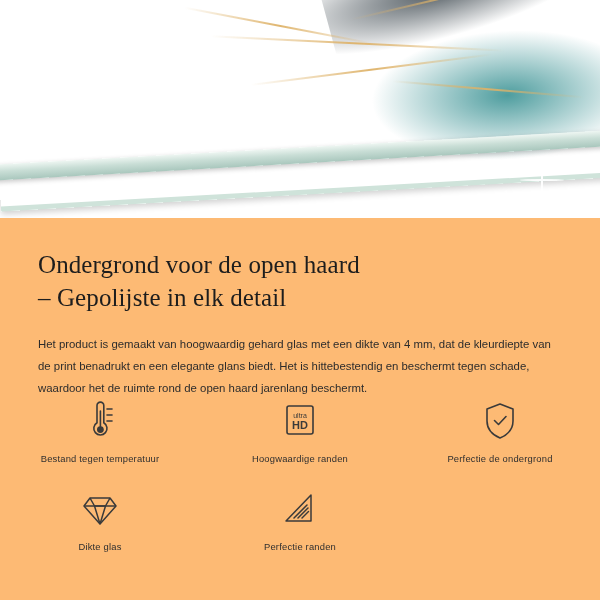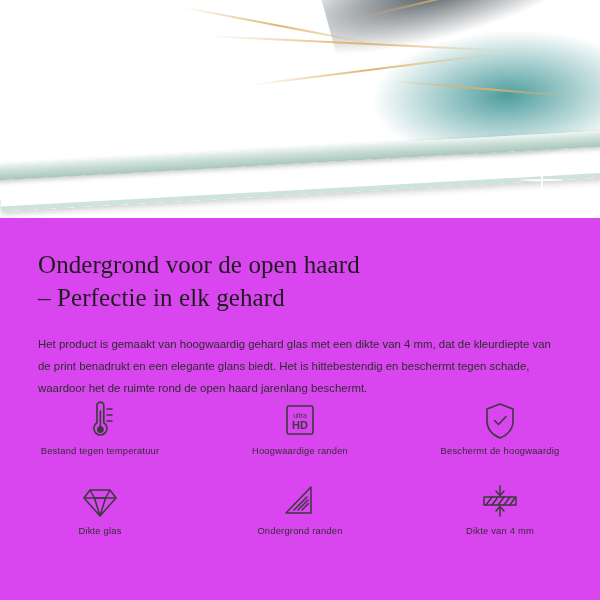--- a/index.html
+++ b/index.html
@@ -6,21 +6,21 @@
   html, body {
     margin: 0; padding: 0;
     width: 600px; height: 600px;
     background: #ffffff;
     font-family: "Liberation Sans", sans-serif;
   }
   #page {
     position: relative;
     width: 600px; height: 600px;
     overflow: hidden;
-    background: #d946ef;
+    background: #fdba74;
   }
 
   
   .hero {
     position: absolute;
     top: 0; left: 0;
     width: 600px; height: 218px;
     overflow: hidden;
     background: #ffffff;
   }
@@ -151,21 +151,21 @@
     align-items: center;
     justify-content: flex-start;
   }
   .feature .icon {
     height: 46px;
     display: flex;
     align-items: center;
     justify-content: center;
   }
   .feature .caption {
-    margin-top: 1px;
+    margin-top: 9px;
     font-size: 9.4px;
     color: #2f2f2f;
     text-align: center;
     letter-spacing: 0.2px;
   }
 </style>
 </head>
 <body>
 
 <div id="page">
@@ -185,21 +185,21 @@
       <div class="edge-bevel"></div>
       <div class="sparkle s1"></div>
       <div class="sparkle s2"></div>
       <div class="sparkle s3"></div>
     </div>
   </div>
 
   <div class="content">
     <h1 class="title">
       <span class="line">Ondergrond voor de open haard</span>
-      <span class="line">– Perfectie in elk gehard</span>
+      <span class="line">– Gepolijste in elk detail</span>
     </h1>
     <p class="body">Het product is gemaakt van hoogwaardig gehard glas met een dikte van 4 mm, dat de kleurdiepte van de print benadrukt en een elegante glans biedt. Het is hittebestendig en beschermt tegen schade, waardoor het de ruimte rond de open haard jarenlang beschermt.</p>
   </div>
 
   <div class="features">
 
     <div class="feature">
       <div class="icon">
         <svg width="40" height="44" viewBox="0 0 40 44" fill="none" stroke="#3a3a3a" stroke-width="1.6" stroke-linecap="round">
           <path d="M17 6.5a3.4 3.4 0 0 1 6.8 0v17.2a6.6 6.6 0 1 1-6.8 0z"></path>
@@ -224,21 +224,21 @@
       <div class="caption">Hoogwaardige randen</div>
     </div>
 
     <div class="feature">
       <div class="icon">
         <svg width="44" height="44" viewBox="0 0 44 44" fill="none" stroke="#3a3a3a" stroke-width="1.6" stroke-linecap="round" stroke-linejoin="round">
           <path d="M22 5 L35 10 V22 C35 30.5 29 36 22 39 C15 36 9 30.5 9 22 V10 Z"></path>
           <path d="M16.5 21.5 L20.5 25.5 L28 17.5"></path>
         </svg>
       </div>
-      <div class="caption">Beschermt de hoogwaardig</div>
+      <div class="caption">Perfectie de ondergrond</div>
     </div>
 
     <div class="feature">
       <div class="icon">
         <svg width="46" height="42" viewBox="0 0 46 42" fill="none" stroke="#3a3a3a" stroke-width="1.5" stroke-linejoin="round">
           <path d="M13 10 H33 L39 18 L23 36 L7 18 Z"></path>
           <path d="M7 18 H39"></path>
           <path d="M13 10 L17.5 18 L23 36"></path>
           <path d="M33 10 L28.5 18 L23 36"></path>
           <path d="M17.5 18 H28.5"></path>
@@ -249,35 +249,18 @@
 
     <div class="feature">
       <div class="icon">
         <svg width="44" height="42" viewBox="0 0 44 42" fill="none" stroke="#3a3a3a" stroke-width="1.5" stroke-linecap="round" stroke-linejoin="round">
           <path d="M33 7 L33 33 L8 33 Z"></path>
           <line x1="16" y1="30" x2="29" y2="17"></line>
           <line x1="20" y1="30" x2="30" y2="20"></line>
           <line x1="24" y1="30" x2="30.5" y2="23.5"></line>
         </svg>
       </div>
-      <div class="caption">Ondergrond randen</div>
-    </div>
-
-    <div class="feature">
-      <div class="icon">
-        <svg width="48" height="42" viewBox="0 0 48 42" fill="none" stroke="#3a3a3a" stroke-width="1.5" stroke-linecap="round" stroke-linejoin="round">
-          <line x1="24" y1="6" x2="24" y2="14"></line>
-          <path d="M20 11 L24 15.5 L28 11"></path>
-          <rect x="8" y="17" width="32" height="8"></rect>
-          <line x1="10" y1="25" x2="16" y2="17"></line>
-          <line x1="16" y1="25" x2="22" y2="17"></line>
-          <line x1="22" y1="25" x2="28" y2="17"></line>
-          <line x1="28" y1="25" x2="34" y2="17"></line>
-          <line x1="34" y1="25" x2="39" y2="17.5"></line>
-          <line x1="24" y1="36" x2="24" y2="28"></line>
-          <path d="M20 31 L24 26.5 L28 31"></path>
-        </svg>
-      </div>
-      <div class="caption">Dikte van 4 mm</div>
-    </div>
+      <div class="caption">Perfectie randen</div>
+    </div>
+
 
   </div>
 </div>
 
 </body></html>

